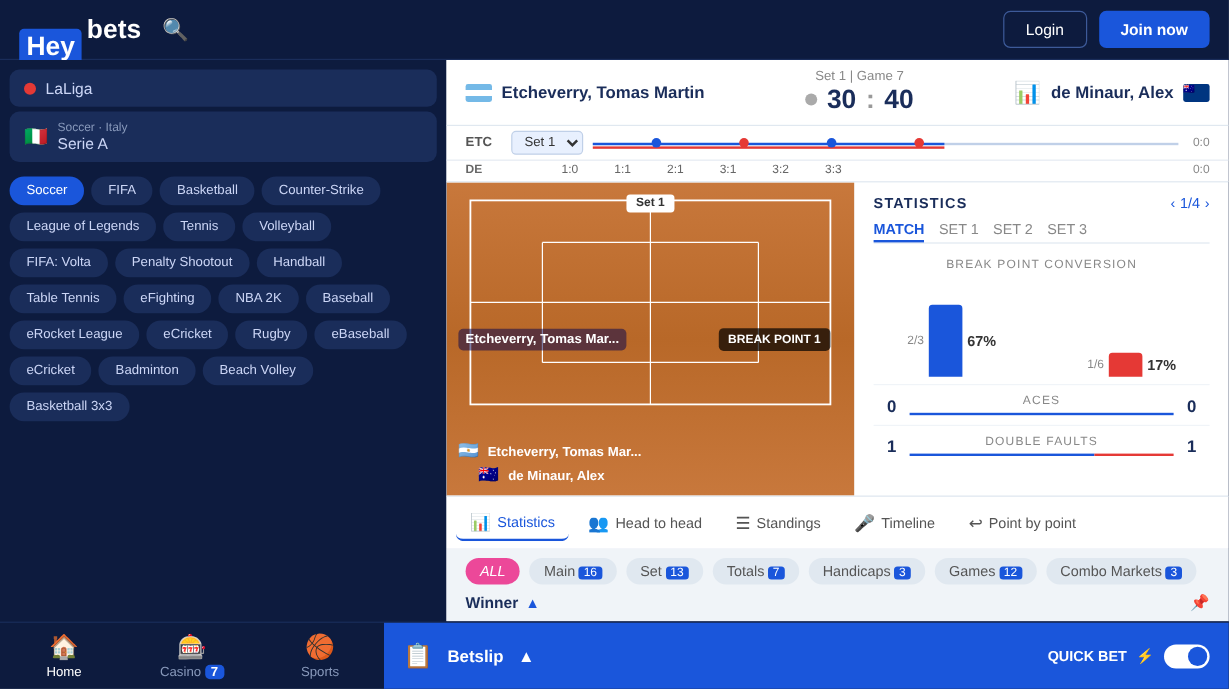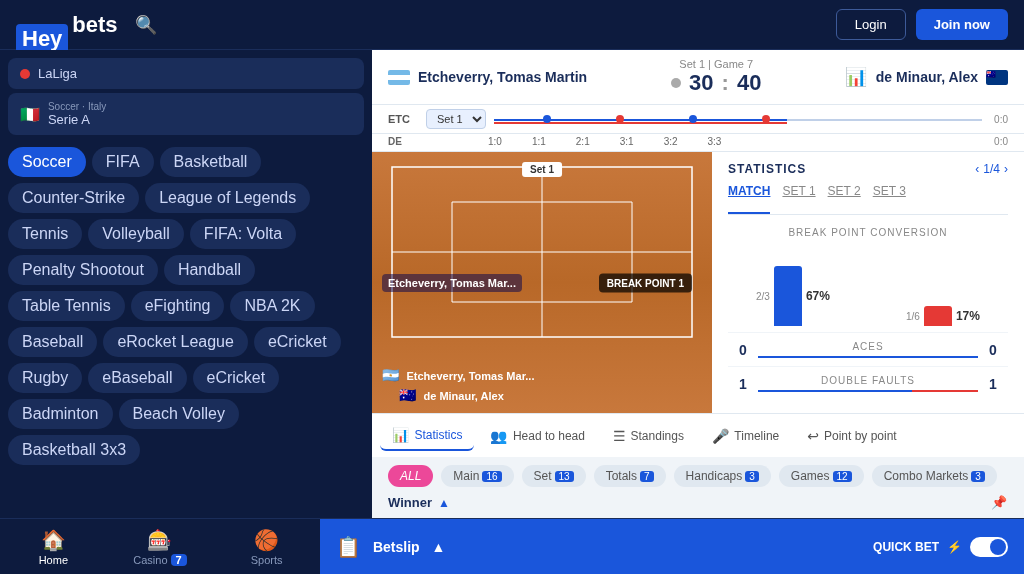--- a/index.html
+++ b/index.html
@@ -97,21 +97,21 @@
       display: flex;
       flex-wrap: wrap;
       gap: 6px;
       padding: 8px 0;
     }
     .sport-tag {
       padding: 6px 14px;
       border-radius: 20px;
       background: #1a2d5a;
       color: #ccd6f6;
-      font-size: 16px;
+      font-size: 11px;
       cursor: pointer;
       white-space: nowrap;
     }
     .sport-tag.active {
       background: #1a56db;
       color: #fff;
     }
 
     
     .bottom-nav {
@@ -353,24 +353,23 @@
       display: flex;
       align-items: center;
       justify-content: space-between;
       margin-bottom: 8px;
     }
     .stats-title { font-size: 12px; font-weight: bold; color: #1a2d5a; letter-spacing: 1px; }
     .stats-nav { display: flex; align-items: center; gap: 4px; color: #1a56db; font-size: 12px; }
     .stats-tabs { display: flex; gap: 12px; margin-bottom: 12px; border-bottom: 1px solid #e0e8f0; }
     .stats-tab {
       font-size: 12px;
-      padding-bottom: 14px;
+      padding-bottom: 2px;
       cursor: pointer;
       color: #888;
-      text-decoration: underline;
     }
     .stats-tab.active {
       color: #1a56db;
       border-bottom: 2px solid #1a56db;
       font-weight: bold;
     }
     .break-point-title {
       font-size: 10px;
       color: #888;
       text-align: center;
@@ -558,21 +557,21 @@
         <div style="position:absolute;left:0;width:60%;height:2px;background:#e53935;top:calc(50% + 3px);"></div>
 
         <div style="position:absolute;left:10%;top:50%;transform:translateY(-50%);width:8px;height:8px;border-radius:50%;background:#1a56db;"></div>
         <div style="position:absolute;left:25%;top:50%;transform:translateY(-50%);width:8px;height:8px;border-radius:50%;background:#e53935;"></div>
         <div style="position:absolute;left:40%;top:50%;transform:translateY(-50%);width:8px;height:8px;border-radius:50%;background:#1a56db;"></div>
         <div style="position:absolute;left:55%;top:50%;transform:translateY(-50%);width:8px;height:8px;border-radius:50%;background:#e53935;"></div>
       </div>
       <span style="font-size:10px;color:#888;margin-left:4px;">0:0</span>
     </div>
 
-    <div style="background:#fff;padding:2px 16px 4px;display:flex;align-items:center;gap:20px;font-size:10px;color:#666;border-bottom:1px solid #e0e8f0;">
+    <div style="background:#fff;padding:2px 16px 4px;display:flex;align-items:center;gap:0;font-size:10px;color:#666;border-bottom:1px solid #e0e8f0;">
       <span style="width:30px;font-weight:bold;">DE</span>
       <div style="flex:1;display:flex;gap:30px;padding-left:50px;">
         <span>1:0</span>
         <span>1:1</span>
         <span>2:1</span>
         <span>3:1</span>
         <span>3:2</span>
         <span>3:3</span>
       </div>
       <span style="color:#888;font-size:10px;">0:0</span>

